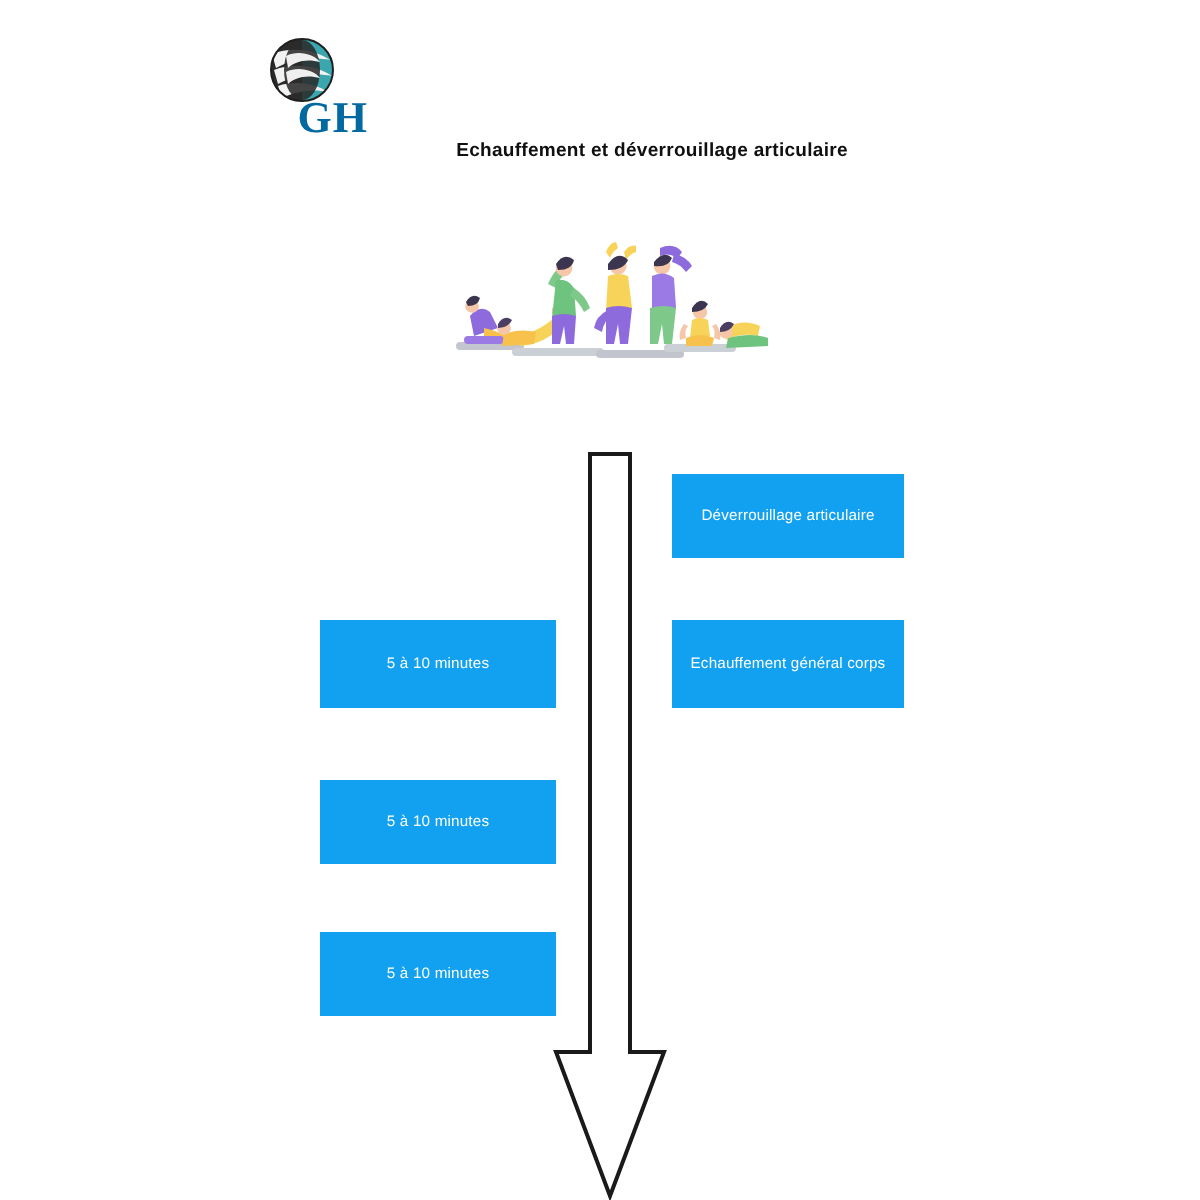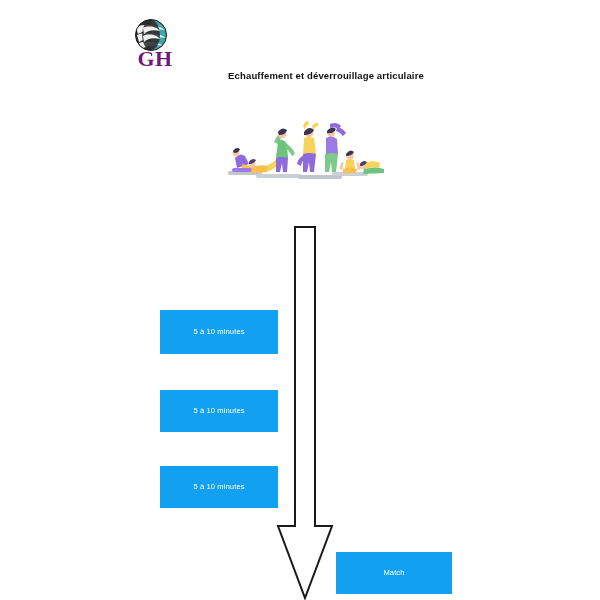--- a/index.html
+++ b/index.html
@@ -35,26 +35,26 @@
     left: 8px;
     top: 0px;
     width: 34px;
     height: 34px;
   }
   .logo-text {
     position: absolute;
     left: 0px;
     top: 30px;
     width: 58px;
-    text-align: center;
+    text-align: right;
     font-family: "Liberation Serif", serif;
     font-weight: bold;
     font-size: 22px;
     letter-spacing: 0.5px;
-    color: #701a75;
+    color: #0369a1;
     line-height: 1;
   }
 
   
   .doc-title {
     position: absolute;
     left: 0px;
     top: 70px;
     width: 600px;
     text-align: center;
@@ -219,22 +219,23 @@
     </svg>
   </div>
 
 
   <div class="timeline-arrow">
     <svg viewBox="0 0 66 374" width="66" height="374" preserveAspectRatio="none">
       <path d="M23 1 L43 1 L43 300 L60 300 L33 372 L6 300 L23 300 Z" fill="#ffffff" stroke="#1a1a1a" stroke-width="2" stroke-linejoin="miter"></path>
     </svg>
   </div>
 
+  <div class="tl-box col-right row1">Déverrouillage articulaire</div>
 
   <div class="tl-box col-left row2">5 à 10 minutes</div>
+  <div class="tl-box col-right row2">Echauffement général corps</div>
 
   <div class="tl-box col-left row3">5 à 10 minutes</div>
 
   <div class="tl-box col-left row4">5 à 10 minutes</div>
 
-  <div class="tl-box col-right row5">Match</div>
 
 </div>
 
 </body></html>

